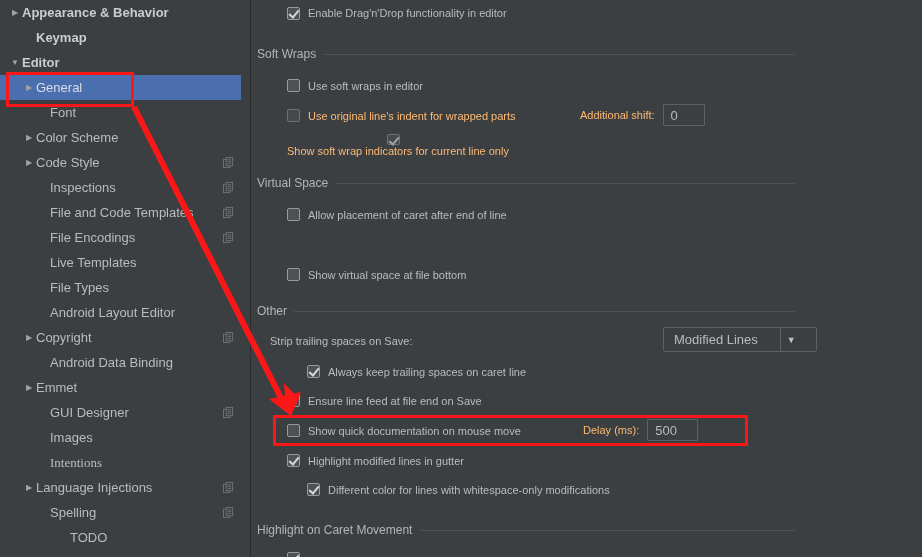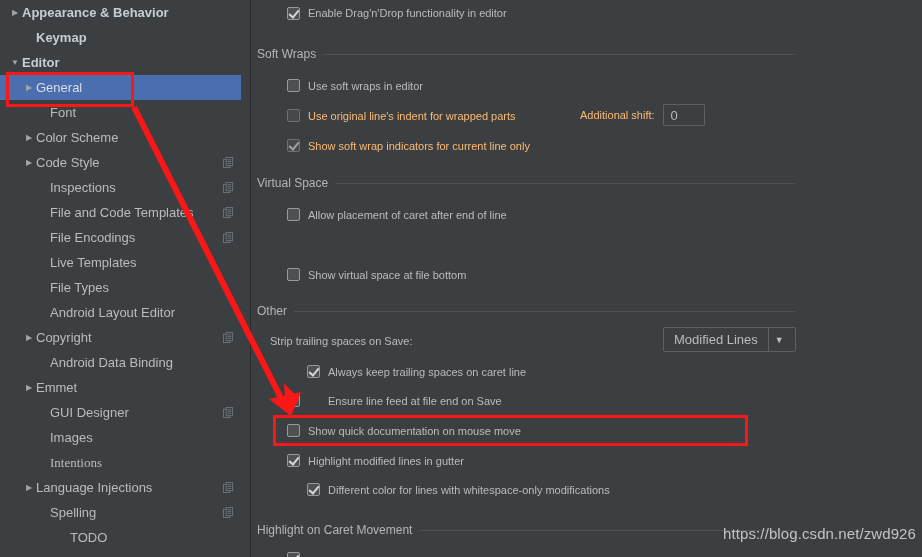--- a/index.html
+++ b/index.html
@@ -385,21 +385,21 @@
     <div class="row" style="left:36px; top:104px; height:23px;">
       <span class="cb dim"></span>
       <span class="lbl dim">Use original line's indent for wrapped parts</span>
     </div>
 
     <div class="row" style="left:329px; top:103px; height:24px;">
       <span class="lbl dim" style="margin:0;">Additional shift:</span>
       <span class="txtfield" style="width:42px;">0</span>
     </div>
 
-    <div class="row" style="left:36px; top:134px; height:23px;">
+    <div class="row" style="left:36px; top:134px; height:23px;flex-direction:column;">
       <span class="cb checked dim"></span>
       <span class="lbl dim">Show soft wrap indicators for current line only</span>
     </div>
 
     <div class="sec-head" style="top:176px;">
       <span>Virtual Space</span>
       <span class="sec-line"></span>
     </div>
 
     <div class="row" style="left:36px; top:203px; height:23px;">
@@ -415,40 +415,44 @@
 
     <div class="sec-head" style="top:304px;">
       <span>Other</span>
       <span class="sec-line"></span>
     </div>
 
     <div class="row" style="left:19px; top:330px; height:22px;">
       <span class="lbl">Strip trailing spaces on Save:</span>
     </div>
 
-    <div class="combo" style="left:412px; top:327px; width:133px;">
+    <div class="combo" style="left:412px; top:327px; width:154px;gap:12px;">
       <span class="combo-val">Modified Lines</span>
       <span class="combo-arrow">▼</span>
     </div>
 
     <div class="row" style="left:56px; top:360px; height:23px;">
       <span class="cb checked"></span>
       <span class="lbl">Always keep trailing spaces on caret line</span>
     </div>
 
-    <div class="row" style="left:36px; top:389px; height:23px;gap:20px;">
+    <div class="row" style="left:36px; top:389px; height:23px;">
       <span class="cb"></span>
       <span class="lbl">Ensure line feed at file end on Save</span>
     </div>
 
     <div class="row" style="left:36px; top:419px; height:23px;justify-content:center;">
       <span class="cb"></span>
       <span class="lbl">Show quick documentation on mouse move</span>
     </div>
 
+    <div class="row" style="left:332px; top:418px; height:24px;">
+      <span class="lbl dim" style="margin:0;">Delay (ms):</span>
+      <span class="txtfield" style="width:51px;">500</span>
+    </div>
 
     <div class="row" style="left:36px; top:449px; height:23px;">
       <span class="cb checked"></span>
       <span class="lbl">Highlight modified lines in gutter</span>
     </div>
 
     <div class="row" style="left:56px; top:478px; height:23px;">
       <span class="cb checked"></span>
       <span class="lbl">Different color for lines with whitespace-only modifications</span>
     </div>
@@ -467,15 +471,14 @@
   <div class="anno-box" style="left:6px; top:72px; width:128px; height:35px;"></div>
 
   <div class="anno-box" style="left:273px; top:415px; width:475px; height:31px;"></div>
 
   <svg id="anno-arrow-svg" viewBox="0 0 922 557" xmlns="http://www.w3.org/2000/svg">
     <line x1="134" y1="107" x2="284" y2="404" stroke="#fb1717" stroke-width="6" stroke-linecap="butt"></line>
     <polygon points="290,415 272,401 285,397 284,383 299,399" fill="#fb1717"></polygon>
     <polygon points="291,416 269,399 301,392" fill="#fb1717"></polygon>
   </svg>
 
-  <div id="watermark">https://blog.csdn.net/zwd926</div>
 
 </div>
 
 </body></html>

